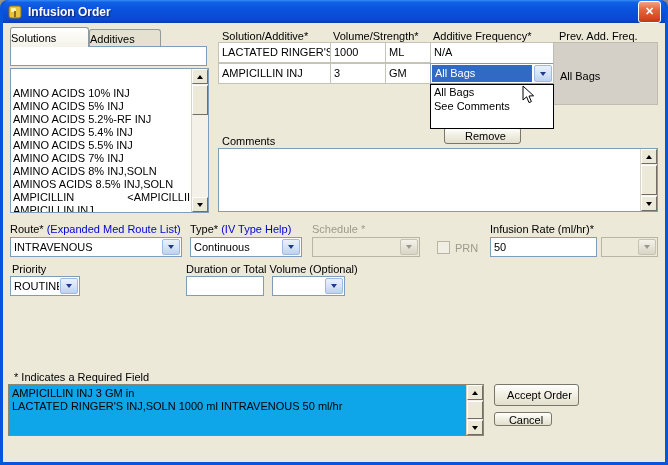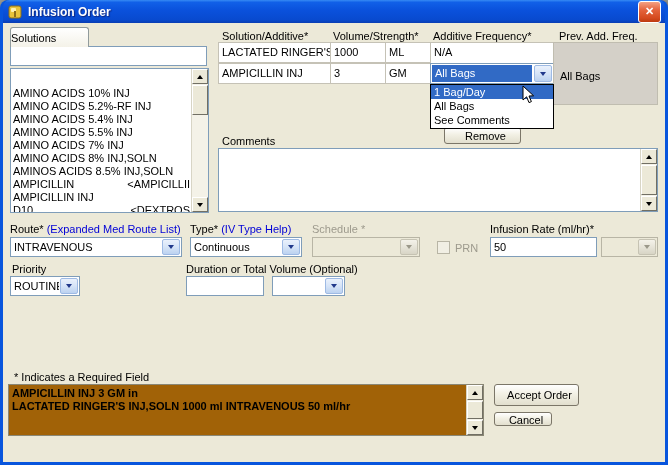--- a/index.html
+++ b/index.html
@@ -57,21 +57,21 @@
   .combo.disabled .combo-btn::after{border-top-color:#9B988A;}
   
   .droplist{position:absolute;background:#fff;border:1px solid #000;z-index:10;box-sizing:border-box;}
   .drop-item{height:14px;line-height:14px;font-size:11px;padding:0 3px;white-space:nowrap;overflow:hidden;}
   .drop-item.hl{background:#316AC5;color:#fff;}
   
   .xpbtn{position:absolute;font-family:"Liberation Sans",sans-serif;font-size:11px;color:#000;text-align:center;
     background:linear-gradient(to bottom,#FFFFFF,#F2F0E4 45%,#E2DFCE);border:1px solid #7B7668;border-radius:3px;
     box-sizing:border-box;padding-left:12px;}
   .chk{position:absolute;width:13px;height:13px;border:1px solid #B8B5A5;background:#F1EFE4;box-sizing:border-box;}
-  .summary{position:absolute;background:#a16207;border:1px solid #8A8775;box-sizing:border-box;overflow:hidden;font-weight:bold;}
+  .summary{position:absolute;background:#0ea5e9;border:1px solid #8A8775;box-sizing:border-box;overflow:hidden;}
   .summary .line{font-size:11px;line-height:13px;padding:0 3px;white-space:nowrap;overflow:hidden;margin-right:16px;}
   .cursor{position:absolute;z-index:20;}
 </style>
 </head>
 <body>
 
 <div class="window">
   <div class="titlebar">
     <svg class="app-icon" width="16" height="16" viewBox="0 0 16 16">
       <rect x="2" y="2" width="12" height="12" rx="2" fill="#E8C33C" stroke="#8A6D1C"></rect>
@@ -80,27 +80,34 @@
     </svg>
     <div class="title-text">Infusion Order</div>
     <div class="close-btn">✕</div>
   </div>
 
   <div class="body">
 
     <div class="tab active abs" style="left:7px;top:4px;width:79px;height:20px;">
       <span>Solutions</span>
     </div>
+    <div class="tab inactive abs" style="left:86px;top:6px;width:72px;height:18px;">
+      <span>Additives</span>
+    </div>
 
     <input class="field" style="left: 7px; top: 23px; width: 197px; height: 20px;" value="">
 
     <div class="listbox" style="left:7px;top:45px;width:199px;height:145px;">
       <div class="list-inner">
         <div class="list-item">
             <span>AMINO ACIDS 10% INJ</span>
+            <span></span>
+          </div>
+        <div class="list-item">
+            <span>AMINO ACIDS 5% INJ</span>
             <span></span>
           </div>
         <div class="list-item">
             <span>AMINO ACIDS 5.2%-RF INJ</span>
             <span></span>
           </div>
         <div class="list-item">
             <span>AMINO ACIDS 5.4% INJ</span>
             <span></span>
           </div>
@@ -156,21 +163,20 @@
     <div class="combo" style="left:427px;top:40px;width:124px;height:21px;">
       <div class="combo-text selhl">All Bags</div>
       <div class="combo-btn"></div>
     </div>
 
     <div class="prev-panel" style="left:550px;top:19px;width:105px;height:63px;">
       <div style="margin:27px 0 0 6px;font-size:11px;">All Bags</div>
     </div>
 
     <div class="droplist" style="left:427px;top:61px;width:124px;height:45px;">
-      <div class="drop-item hl">1 Bag/Day</div>
       <div class="drop-item">All Bags</div>
       <div class="drop-item">See Comments</div>
     </div>
 
     <svg class="cursor" style="left:519px;top:62px;" width="14" height="20" viewBox="0 0 14 20">
       <path d="M1,1 L1,15 L4.6,11.8 L7,17.6 L9.4,16.6 L7,11 L11.6,10.8 Z" fill="#fff" stroke="#000" stroke-width="1"></path>
     </svg>
 
     <button class="xpbtn" style="left:441px;top:104px;width:77px;height:17px;">Remove</button>
 

